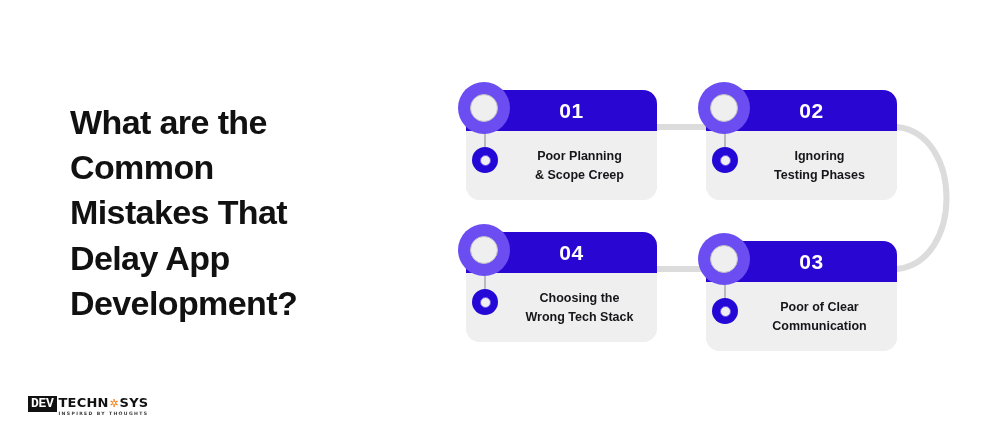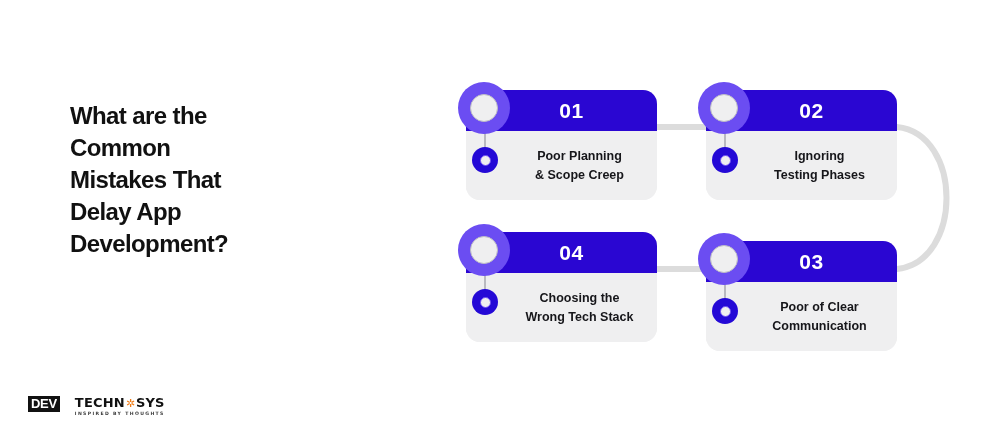--- a/index.html
+++ b/index.html
@@ -18,21 +18,21 @@
     height: 437px;
     background: #ffffff;
   }
 
   
   .headline {
     position: absolute;
     left: 70px;
     top: 100px;
     width: 330px;
-    font-size: 24px;
+    font-size: 34px;
     font-weight: 700;
     line-height: 1.33;
     letter-spacing: -0.6px;
     color: #111111;
     white-space: pre-line;
   }
 
   
   .connectors {
     position: absolute;
@@ -167,26 +167,26 @@
     align-items: flex-start;
   }
   .logo-dev {
     background: #111111;
     color: #ffffff;
     font-size: 13px;
     font-weight: 700;
     letter-spacing: -0.3px;
     padding: 1px 3px 1px 3px;
     line-height: 14px;
-    font-family: Liberation Sans, sans-serif;
+    font-family: Liberation Mono, monospace;
   }
   .logo-right {
     display: flex;
     flex-direction: column;
-    margin-left: 15px;
+    margin-left: 2px;
   }
   .logo-word {
     display: flex;
     align-items: center;
     color: #111111;
     font-size: 13px;
     font-weight: 700;
     letter-spacing: 0.2px;
     line-height: 14px;
     font-family: "DejaVu Sans", sans-serif;

